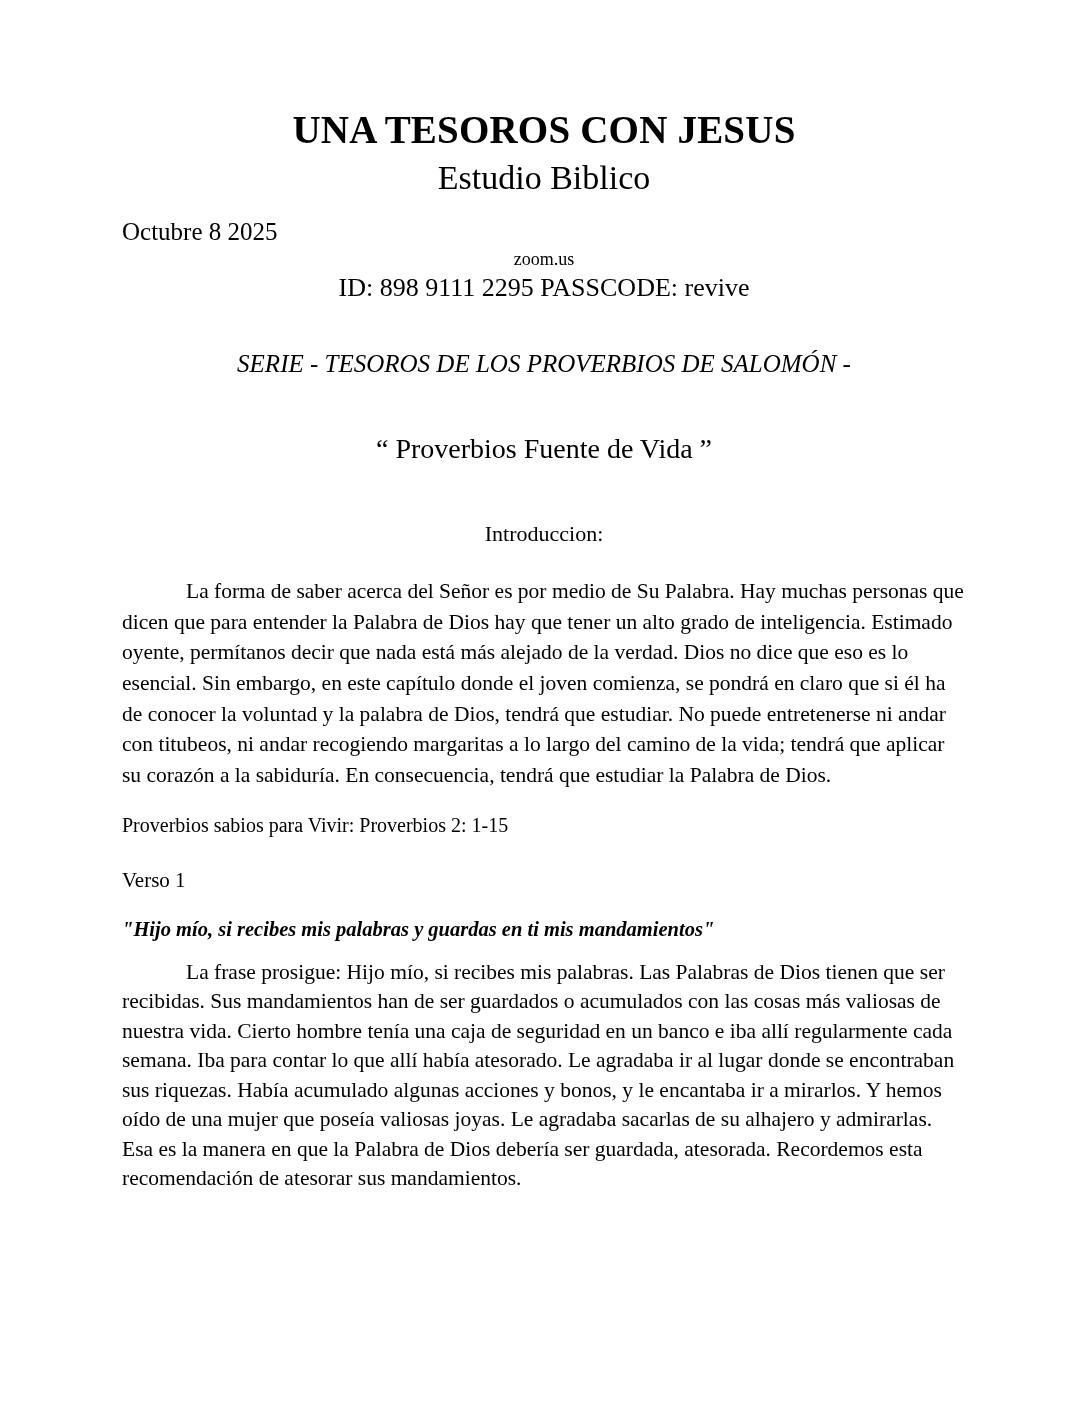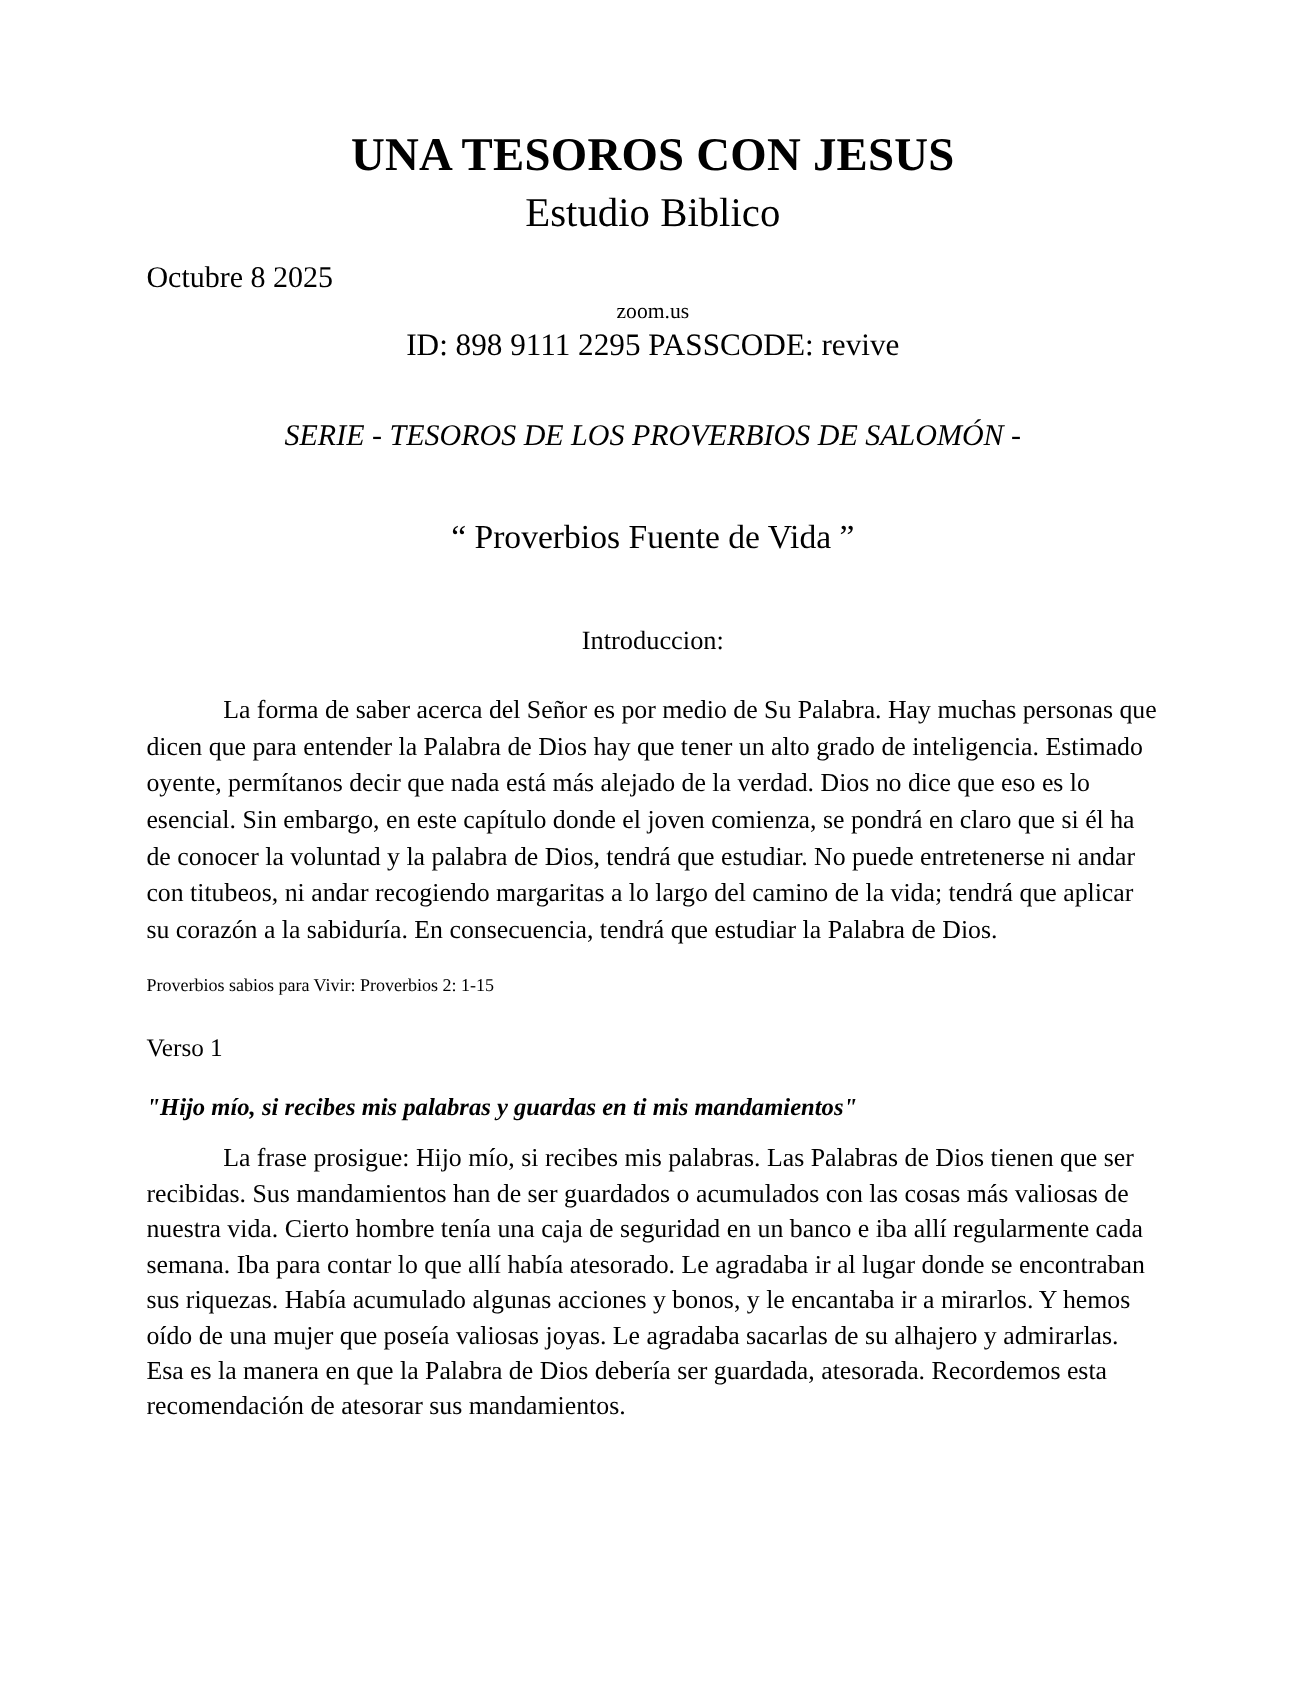--- a/index.html
+++ b/index.html
@@ -87,21 +87,21 @@
   .para {
     font-size: 21.5px;
     line-height: 1.42;
     text-align: left;
     margin: 0 0 22px 0;
   }
   .para.indent {
     text-indent: 64px;
   }
   .ref-line {
-    font-size: 15px;
+    font-size: 20px;
     line-height: 1.35;
     margin: 16px 0 28px 0;
   }
   .verse-label {
     font-size: 21px;
     line-height: 1.3;
     margin: 0 0 22px 0;
   }
   .verse-quote {
     font-size: 20.5px;

